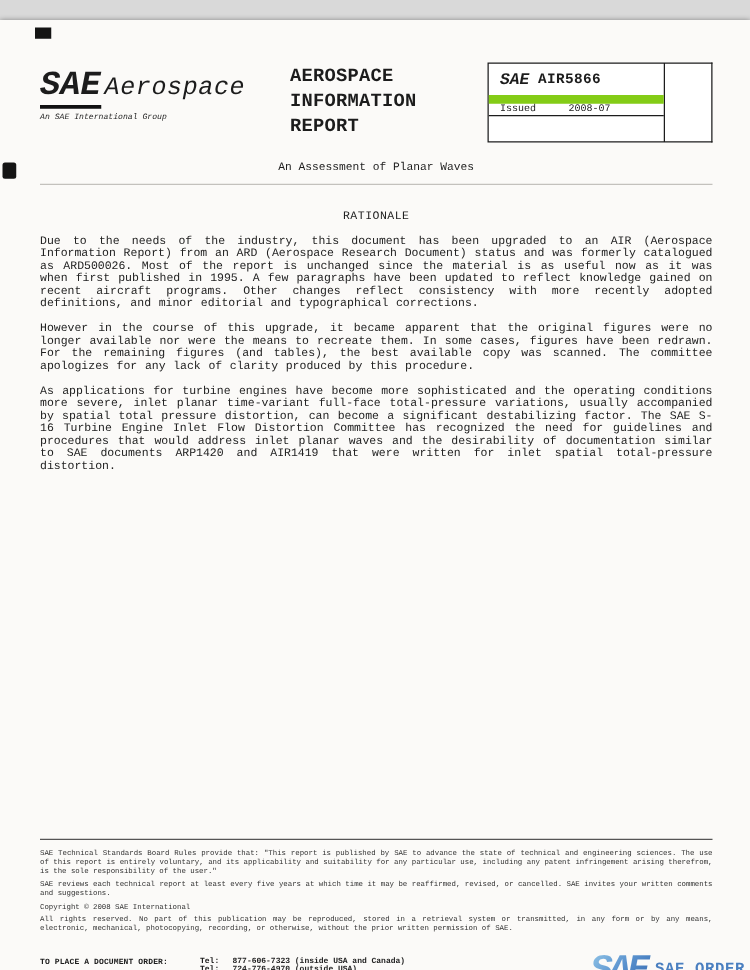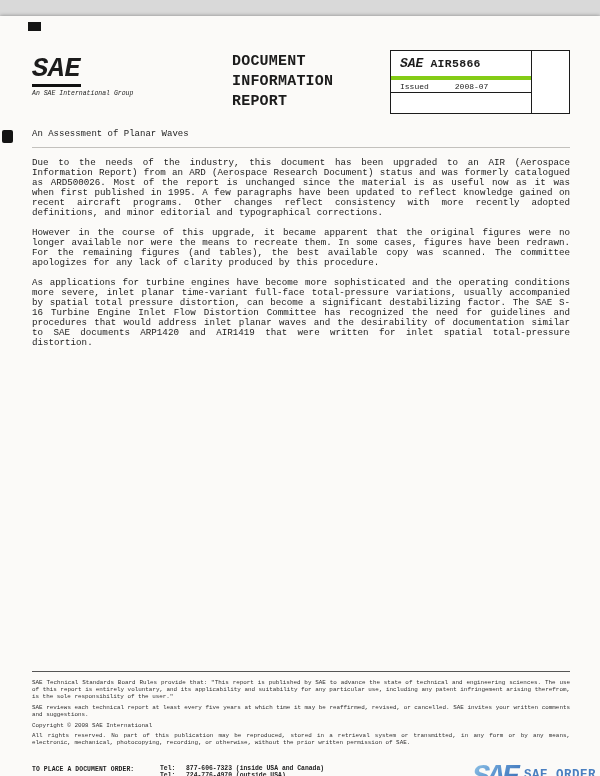--- a/index.html
+++ b/index.html
@@ -43,28 +43,28 @@
   .title-cell {
     flex: 1; padding-left: 14px; padding-top: 2px;
     font-weight: bold; font-size: 15px; line-height: 1.32; letter-spacing: .2px;
   }
 
   .num-cell { width: 142px; border: 1.2px solid #1c1c1c; display: flex; flex-direction: column; background: #fff; }
   .num-top { height: 25px; display: flex; align-items: center; padding-left: 9px; gap: 7px; }
   .num-brand { font-weight: 900; font-style: italic; font-size: 13px; }
   .num-number { font-weight: bold; font-size: 11.5px; letter-spacing: .3px; }
   .num-issued {
-    height: 17px; border-top: 4px solid #84cc16; border-bottom: 1px solid #1c1c1c;
+    height: 17px; border-top: 7px solid #84cc16; border-bottom: 1px solid #1c1c1c;
     display: flex; align-items: center; padding-left: 9px; gap: 26px; font-size: 8px;
   }
   .num-empty { flex: 1; }
   .rev-cell { width: 38px; border: 1.2px solid #1c1c1c; border-left: none; background: #fff; }
 
   
-  .subtitle { font-size: 9px; margin-top: 15px; }
+  .subtitle { text-align: center; font-size: 9px; margin-top: 15px; }
   .rule { border: none; border-top: 1px solid #c3c1bd; margin-top: 8px; }
 
   .section-heading { text-align: center; font-size: 9.2px; letter-spacing: .4px; margin-top: 19px; }
   .body-par {
     font-size: 9.2px; line-height: 10px; text-align: justify;
     margin-top: 10px; color: #222; word-spacing: .6px;
   }
 
   
   .footer {
@@ -110,44 +110,46 @@
   <div class="artifact a2"></div>
   <div class="artifact a3"></div>
 
   <div class="content">
 
     <div class="header">
 
       <div class="logo-cell">
         <div class="sae-logo-line">
           <span class="sae-mark">SAE</span>
+          <span class="aero-word">Aerospace</span>
         </div>
         <div class="logo-tagline">An SAE International Group</div>
       </div>
 
-      <div class="title-cell">DOCUMENT INFORMATION REPORT</div>
+      <div class="title-cell">AEROSPACE INFORMATION REPORT</div>
 
       <div class="num-cell">
         <div class="num-top">
           <span class="num-brand">SAE</span>
           <span class="num-number">AIR5866</span>
         </div>
         <div class="num-issued">
           <span>Issued</span>
           <span>2008-07</span>
         </div>
         <div class="num-empty"></div>
       </div>
 
       <div class="rev-cell"></div>
     </div>
 
     <div class="subtitle">An Assessment of Planar Waves</div>
     <hr class="rule">
 
+    <div class="section-heading">RATIONALE</div>
     <p class="body-par">Due to the needs of the industry, this document has been upgraded to an AIR (Aerospace Information Report) from an ARD (Aerospace Research Document) status and was formerly catalogued as ARD500026.  Most of the report is unchanged since the material is as useful now as it was when first published in 1995.  A few paragraphs have been updated to reflect knowledge gained on recent aircraft programs.  Other changes reflect consistency with more recently adopted definitions, and minor editorial and typographical corrections.</p>
     <p class="body-par">However in the course of this upgrade, it became apparent that the original figures were no longer available nor were the means to recreate them.  In some cases, figures have been redrawn.  For the remaining figures (and tables), the best available copy was scanned.  The committee apologizes for any lack of clarity produced by this procedure.</p>
 
     <p class="body-par">As applications for turbine engines have become more sophisticated and the operating conditions more severe, inlet planar time-variant full-face total-pressure variations, usually accompanied by spatial total pressure distortion, can become a significant destabilizing factor. The SAE S-16 Turbine Engine Inlet Flow Distortion Committee has recognized the need for guidelines and procedures that would address inlet planar waves and the desirability of documentation similar to SAE documents ARP1420 and AIR1419 that were written for inlet spatial total-pressure distortion.</p>
   </div>
 
   <div class="footer">
     <p class="fine">SAE Technical Standards Board Rules provide that: "This report is published by SAE to advance the state of technical and engineering sciences. The use of this report is entirely voluntary, and its applicability and suitability for any particular use, including any patent infringement arising therefrom, is the sole responsibility of the user."</p>
     <p class="fine">SAE reviews each technical report at least every five years at which time it may be reaffirmed, revised, or cancelled. SAE invites your written comments and suggestions.</p>
     <p class="fine copyright">Copyright © 2008 SAE International</p>

